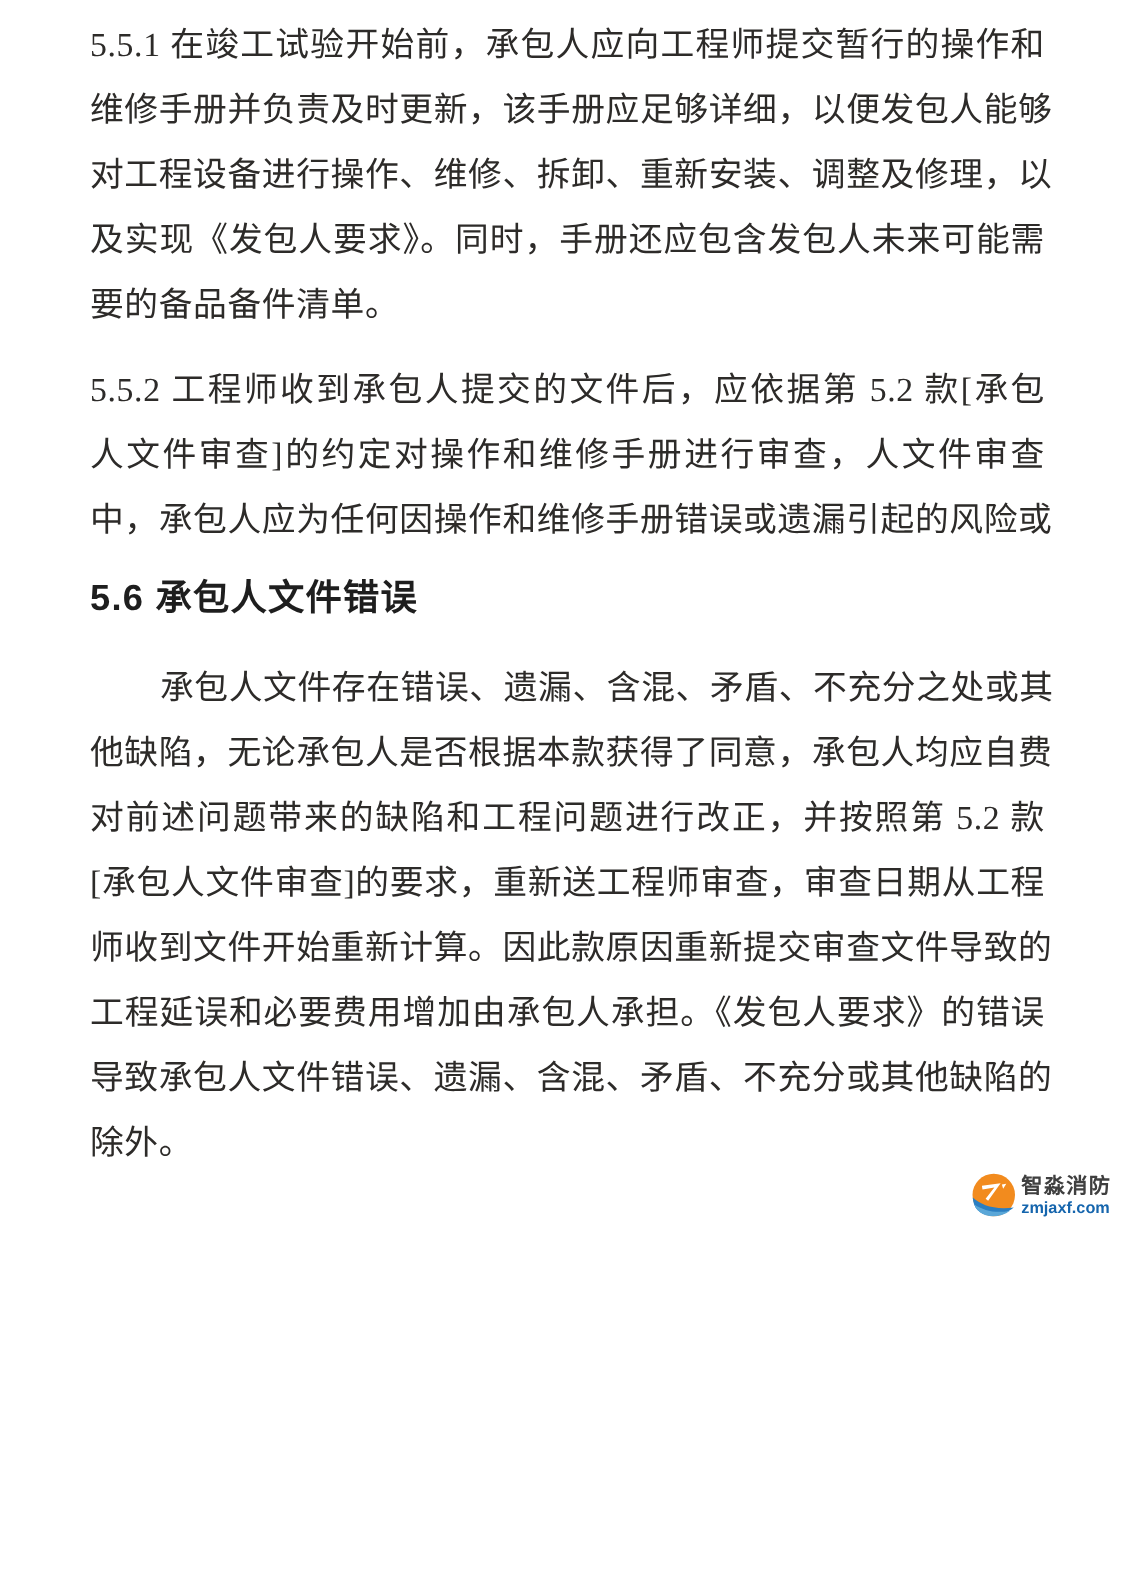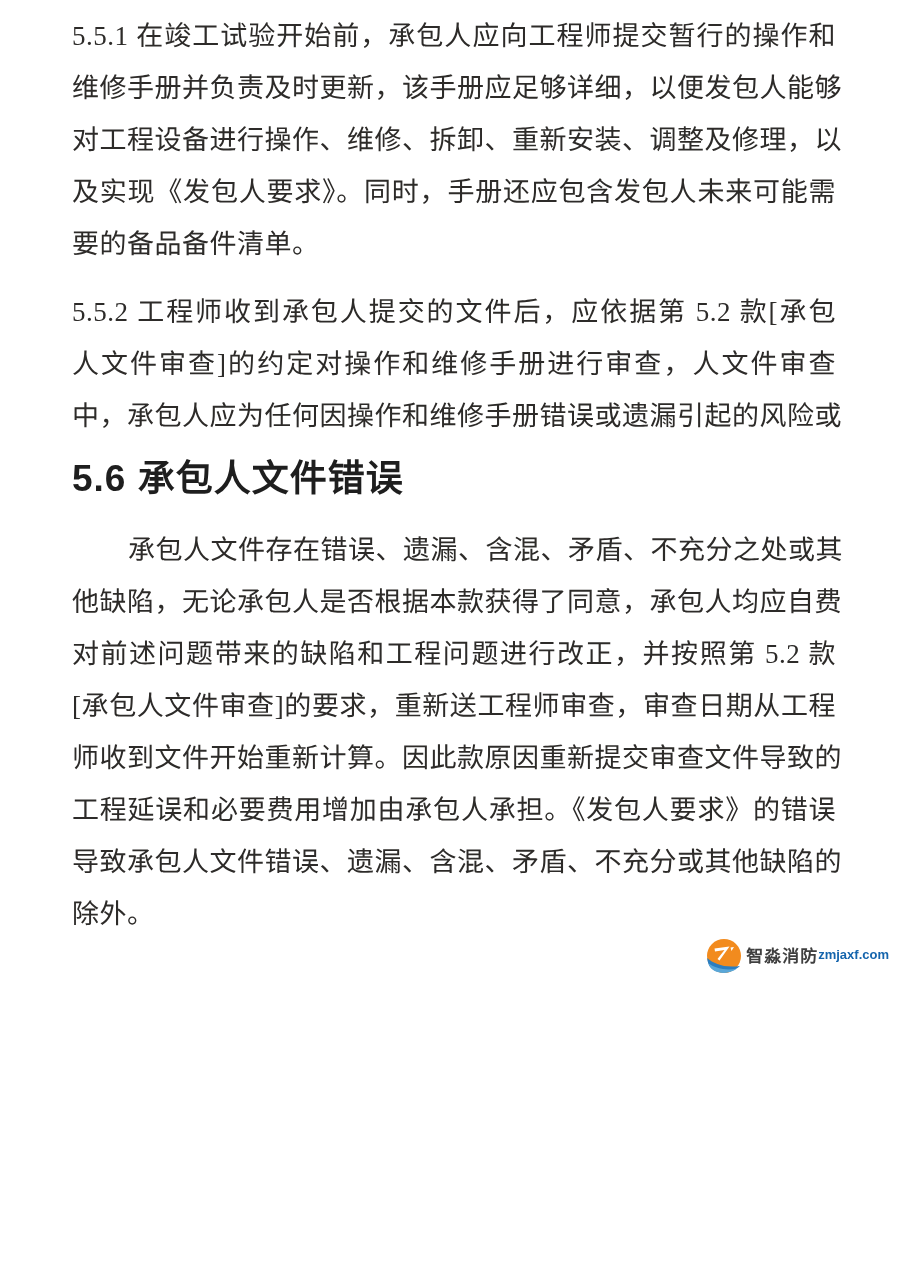--- a/index.html
+++ b/index.html
@@ -36,21 +36,21 @@
   }
   .line.last {
     text-align-last: left;
   }
   .line.indent {
     padding-left: 56px;
   }
   .heading {
     font-family: "Liberation Sans", "DejaVu Sans", sans-serif;
     font-weight: 700;
-    font-size: 37px;
+    font-size: 29px;
     line-height: 42px;
     color: #1e1e1e;
     margin: 12px 0 24px 0;
     letter-spacing: 1px;
   }
   .watermark {
     position: absolute;
     right: 10px;
     bottom: 4px;
     display: flex;
@@ -58,21 +58,21 @@
     gap: 4px;
   }
   .wm-logo {
     width: 36px;
     height: 36px;
     display: inline-block;
     flex: 0 0 auto;
   }
   .wm-text {
     display: flex;
-    flex-direction: row;
+    flex-direction: column;
     justify-content: center;
   }
   .wm-name {
     font-family: "Liberation Sans", "DejaVu Sans", sans-serif;
     font-weight: 700;
     font-size: 17px;
     line-height: 19px;
     color: #3f3f3f;
     letter-spacing: 1px;
   }

